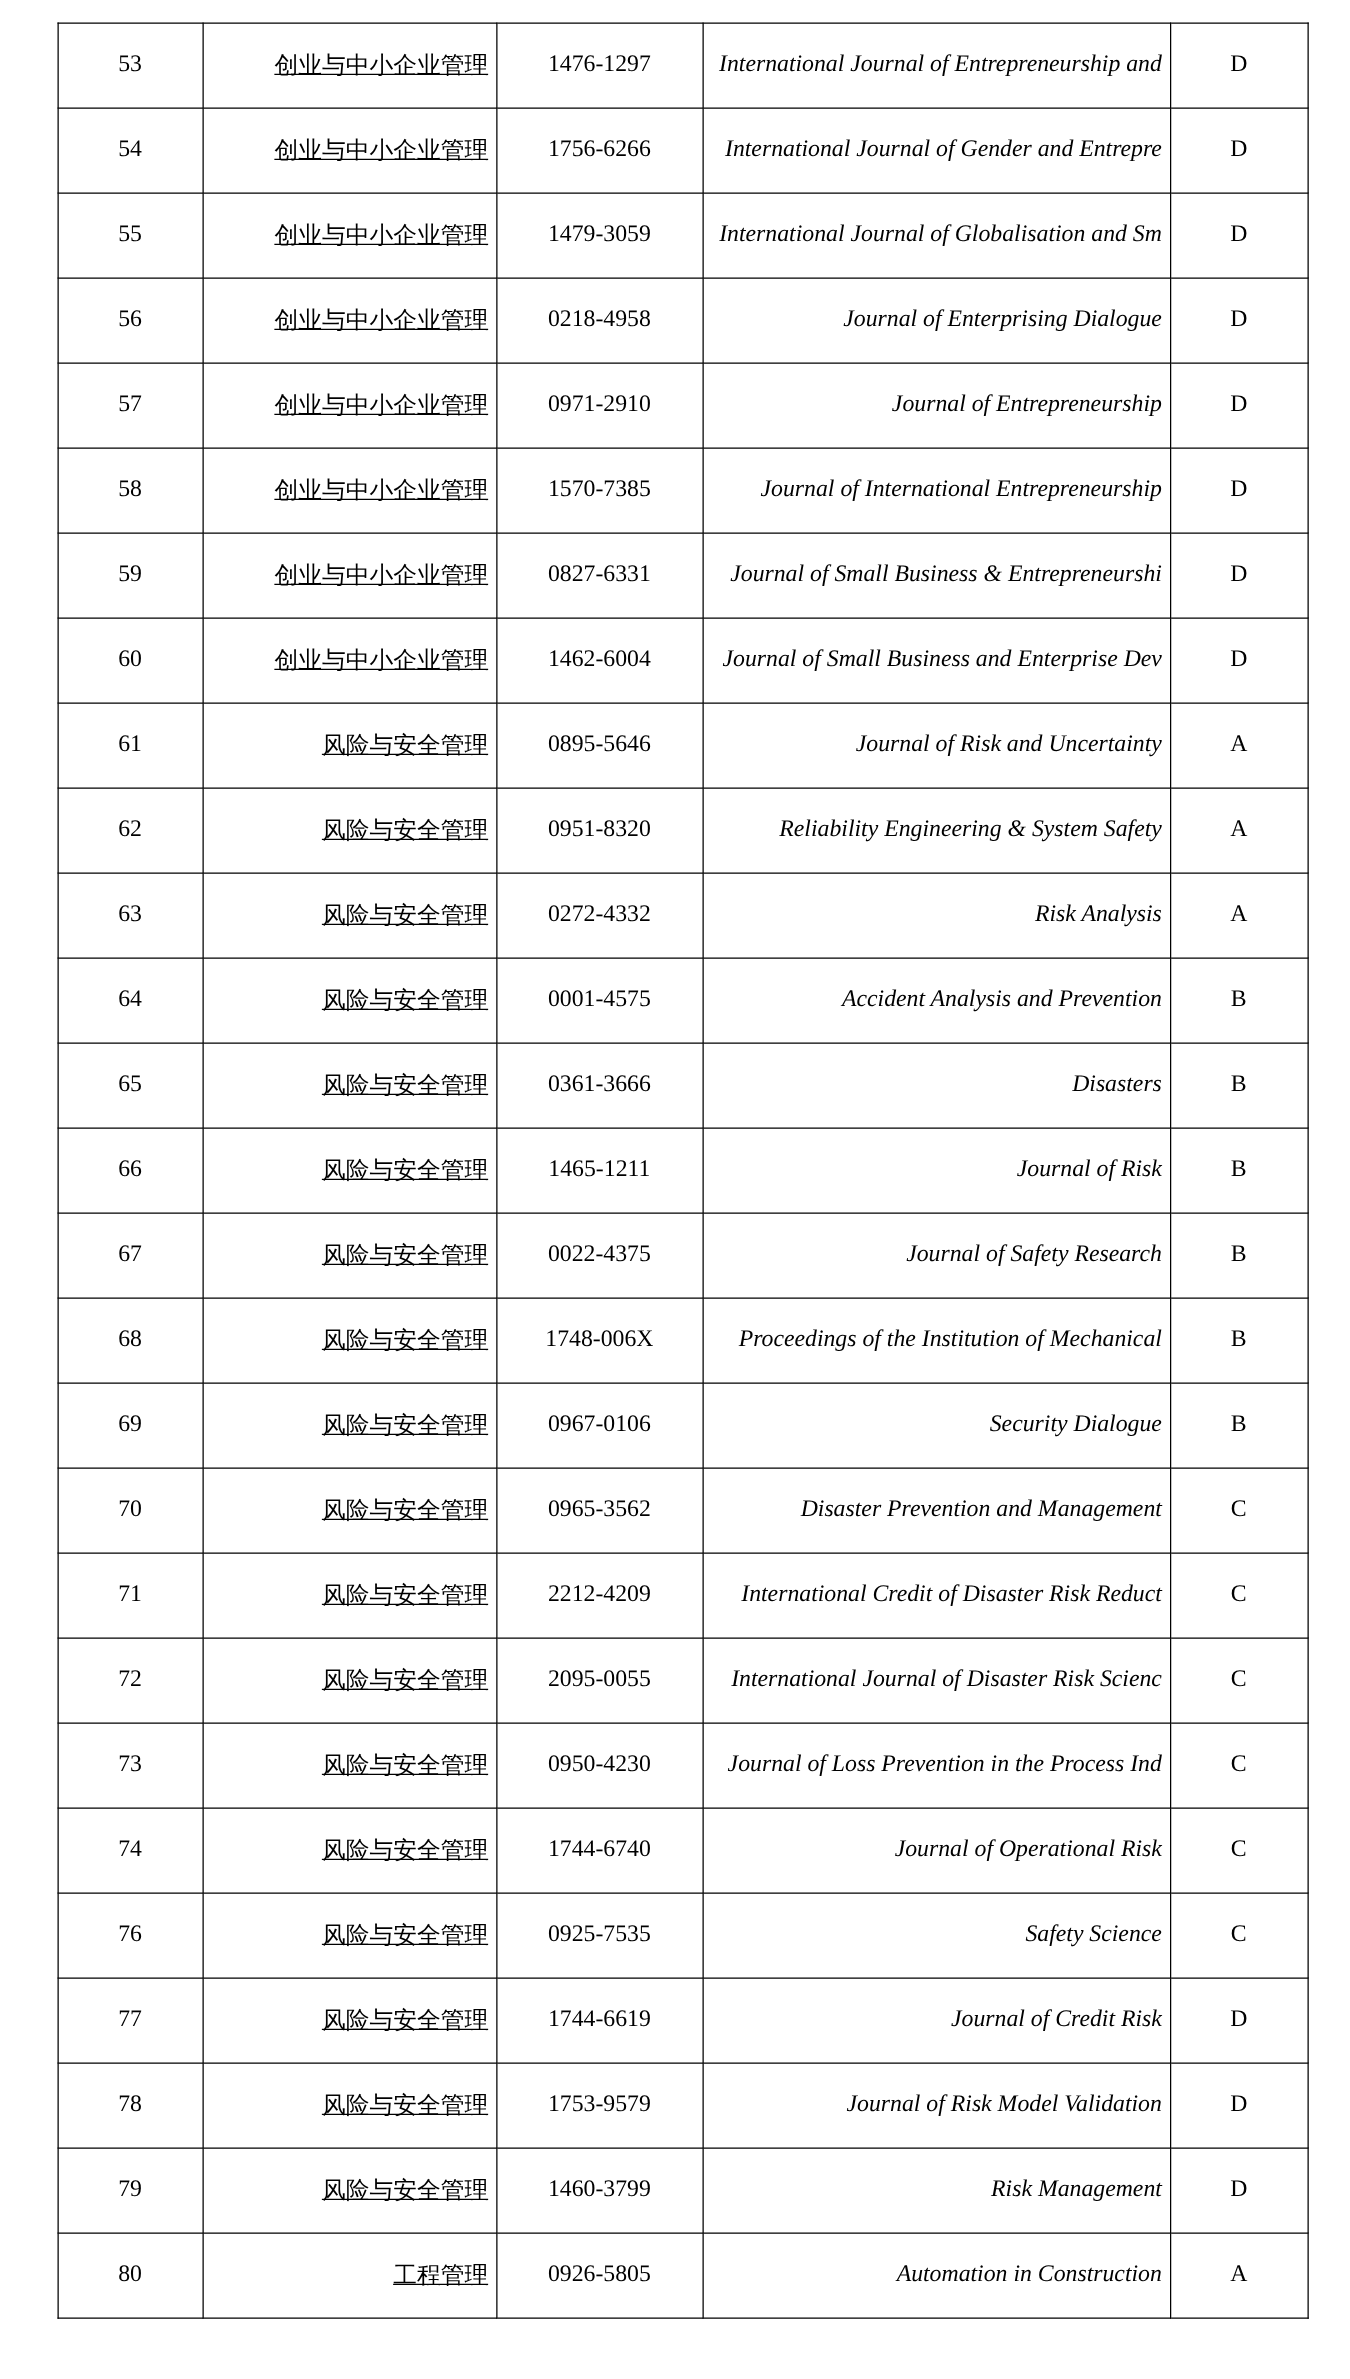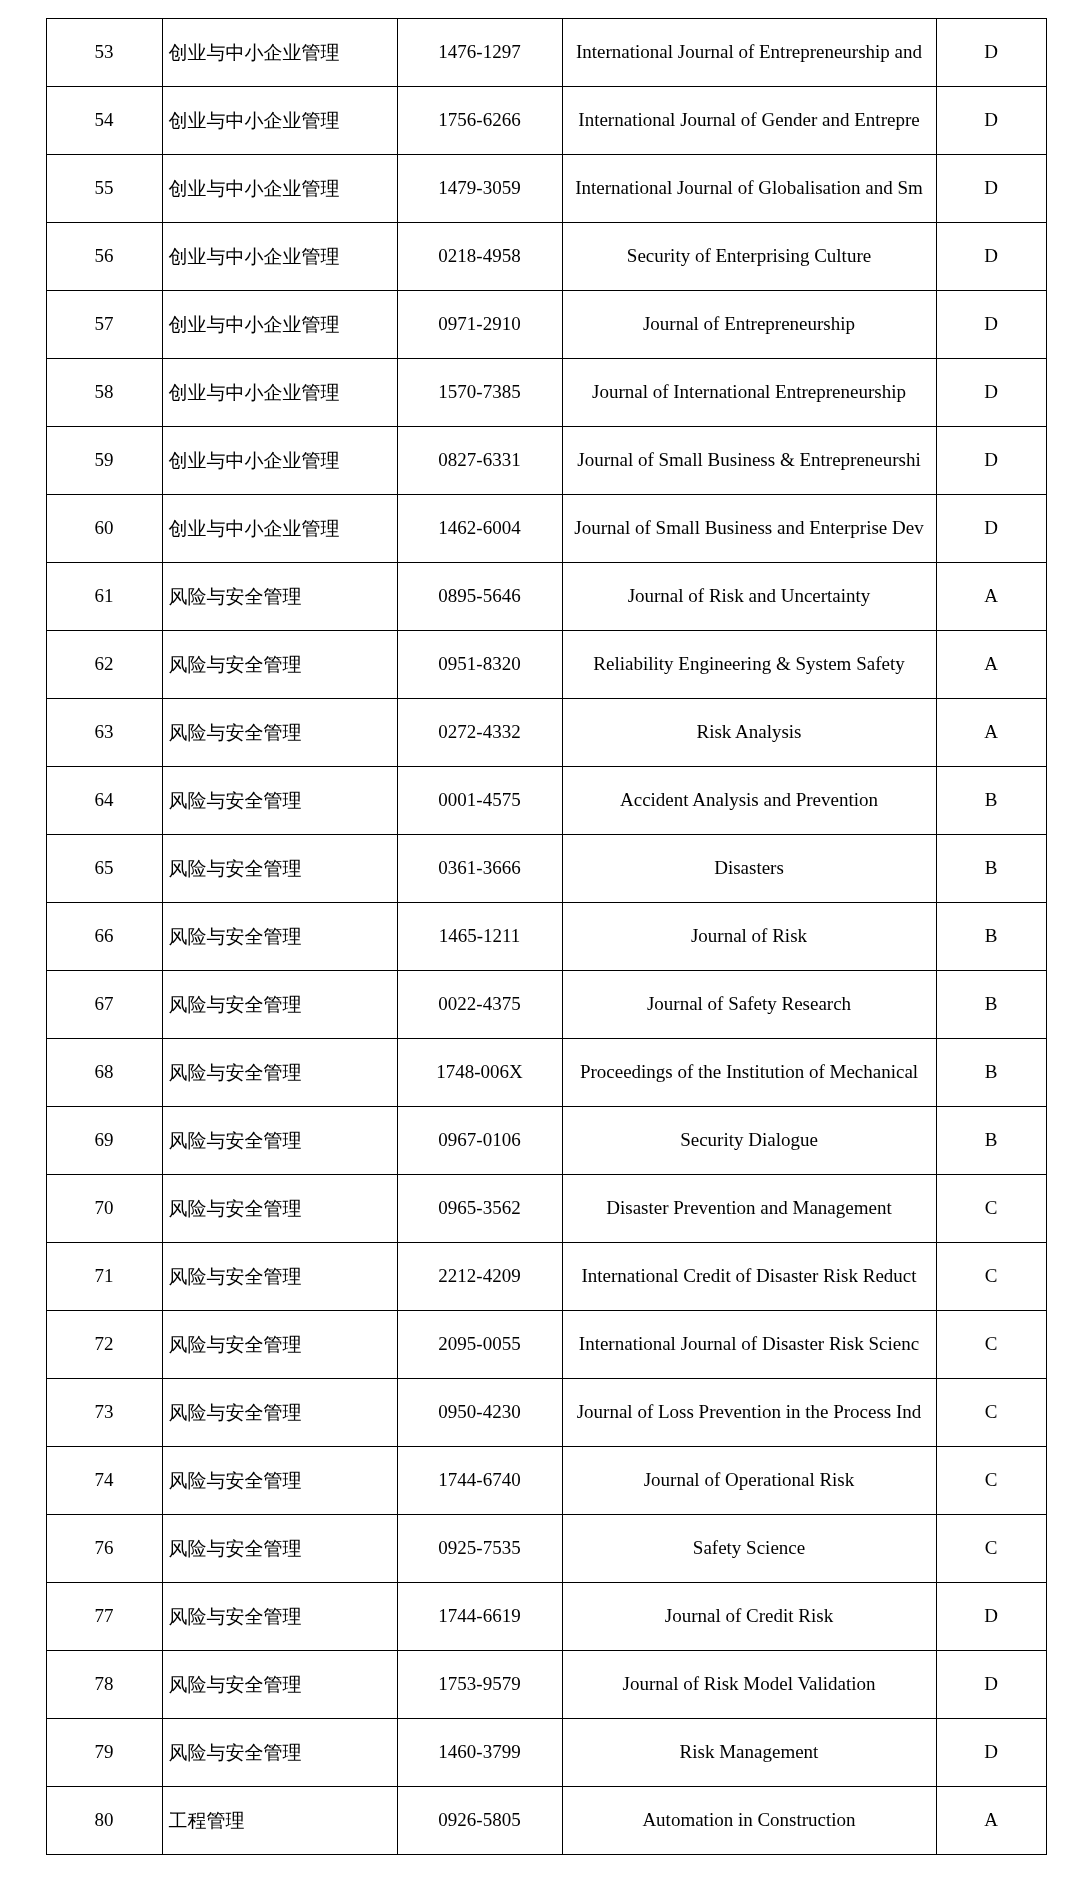--- a/index.html
+++ b/index.html
@@ -40,32 +40,34 @@
   col.c-disc  { width: 235px; }
   col.c-issn  { width: 165px; }
   col.c-title { width: 374px; }
   col.c-grade { width: 110px; }
 
   td.col-no,
   td.col-grade {
     text-align: center;
   }
   td.col-disc {
-    text-align: left;
+    text-align: right;
     font-family: "DejaVu Sans", sans-serif;
     font-size: 18px;
+    text-decoration: underline;
   }
   td.col-issn {
     text-align: center;
     font-size: 19.5px;
   }
   td.col-title {
-    text-align: center;
+    text-align: right;
     padding-left: 9px;
     font-size: 19.5px;
+    font-style: italic;
   }
 </style>
 </head>
 <body>
 
 <div class="page">
   <table class="journal-table">
     <colgroup>
       <col class="c-no">
       <col class="c-disc">
@@ -92,21 +94,21 @@
           <td class="col-no">55</td>
           <td class="col-disc">创业与中小企业管理</td>
           <td class="col-issn">1479-3059</td>
           <td class="col-title">International Journal of Globalisation and Sm</td>
           <td class="col-grade">D</td>
         </tr>
         <tr>
           <td class="col-no">56</td>
           <td class="col-disc">创业与中小企业管理</td>
           <td class="col-issn">0218-4958</td>
-          <td class="col-title">Security of Enterprising Culture</td>
+          <td class="col-title">Journal of Enterprising Dialogue</td>
           <td class="col-grade">D</td>
         </tr>
         <tr>
           <td class="col-no">57</td>
           <td class="col-disc">创业与中小企业管理</td>
           <td class="col-issn">0971-2910</td>
           <td class="col-title">Journal of Entrepreneurship</td>
           <td class="col-grade">D</td>
         </tr>
         <tr>

